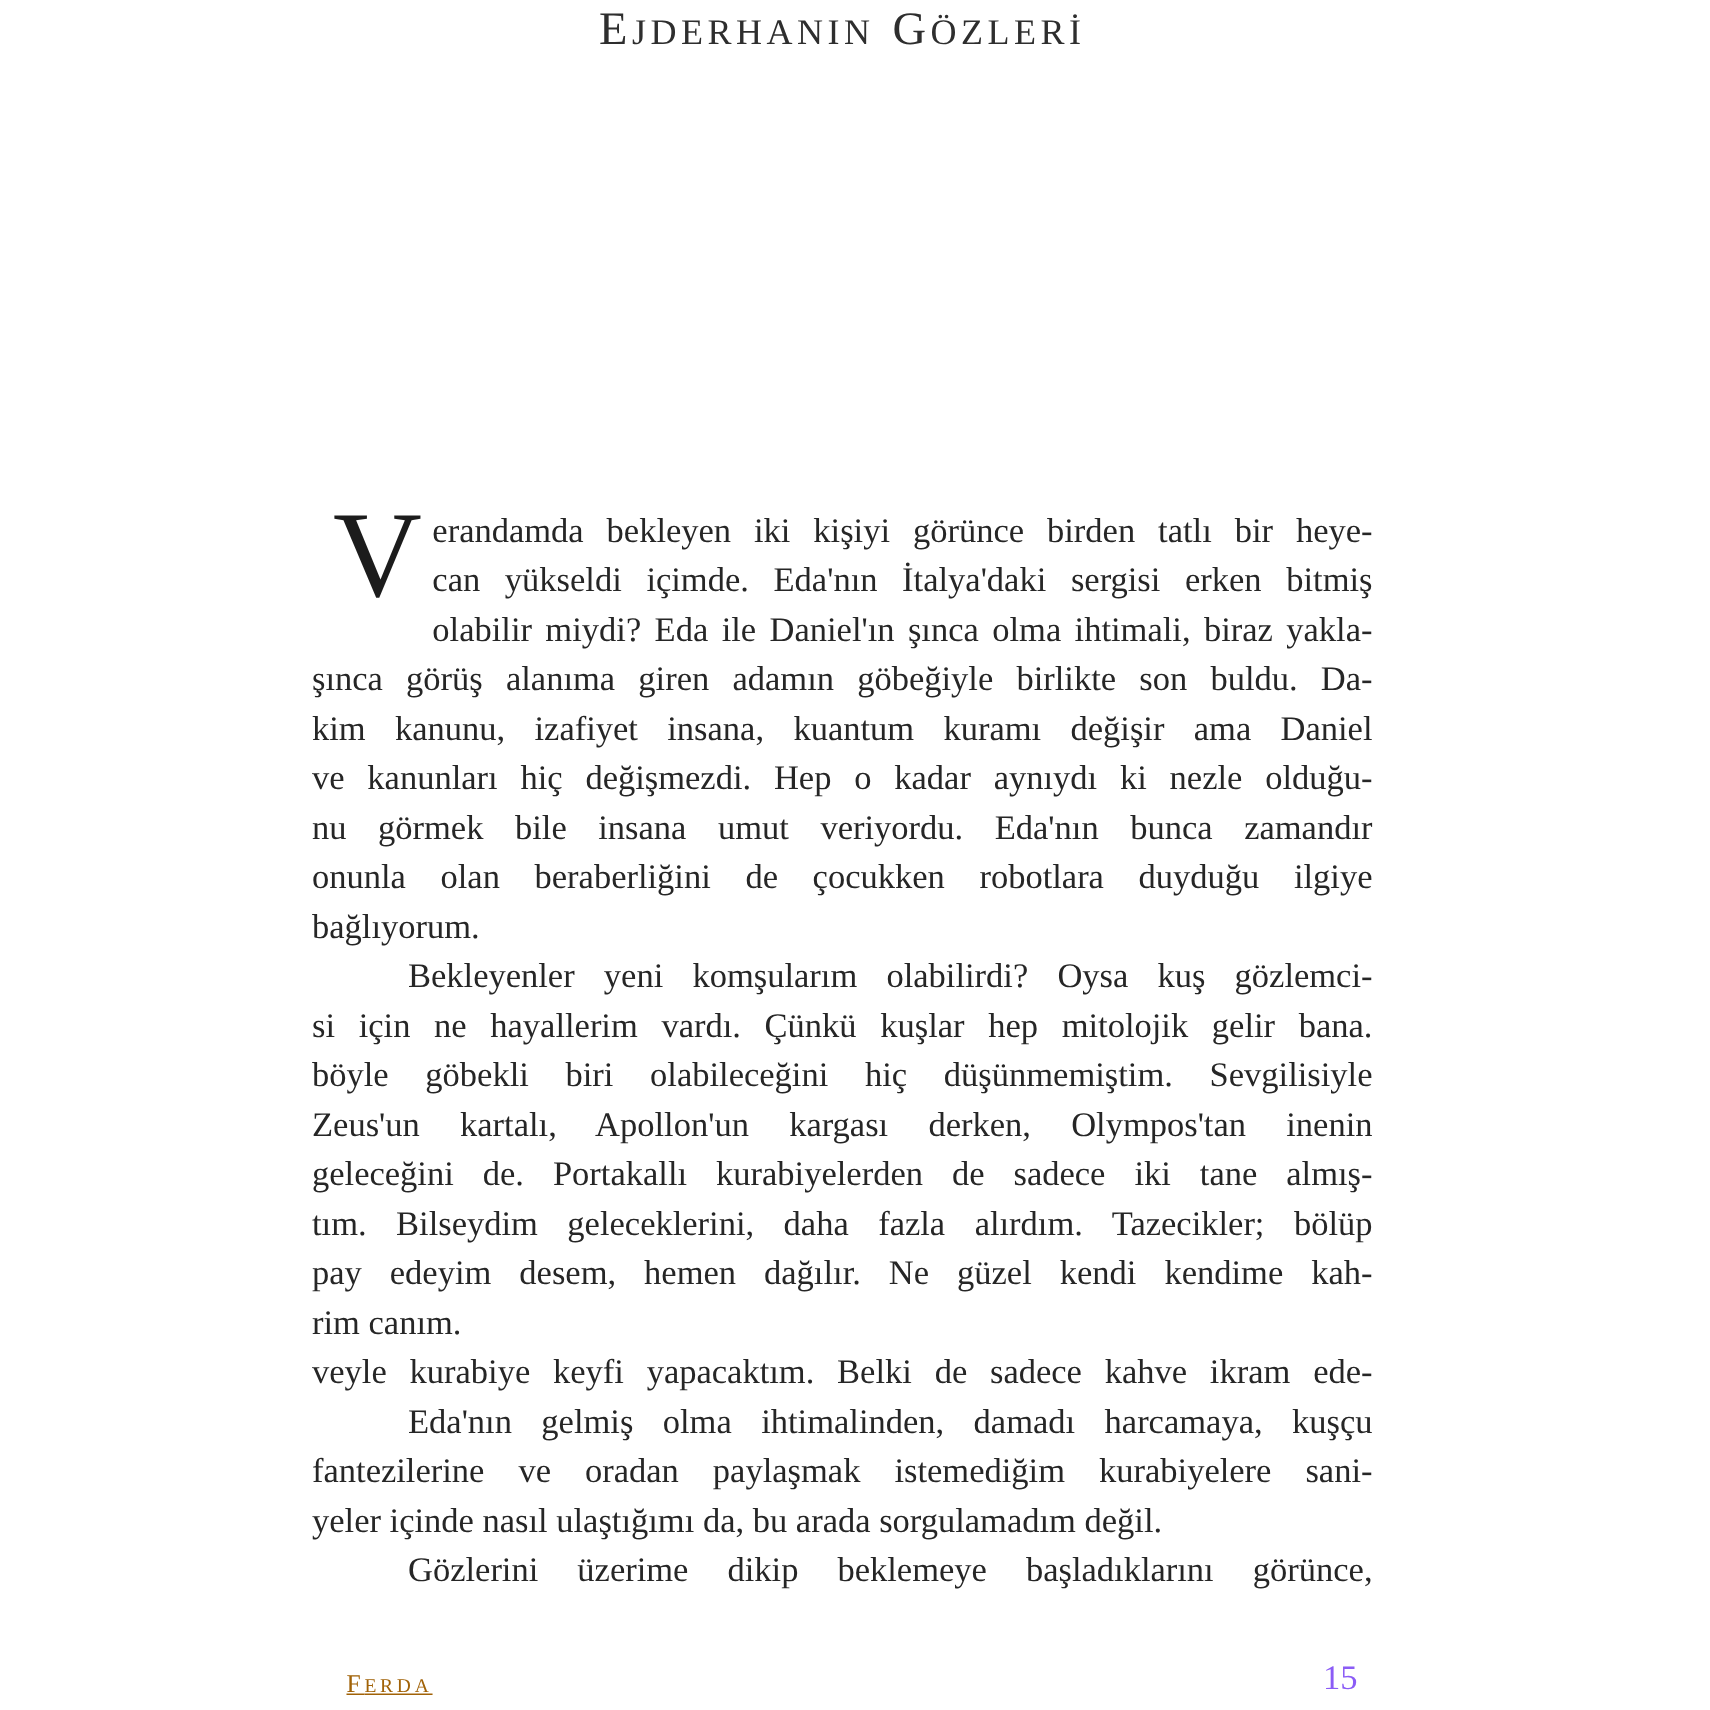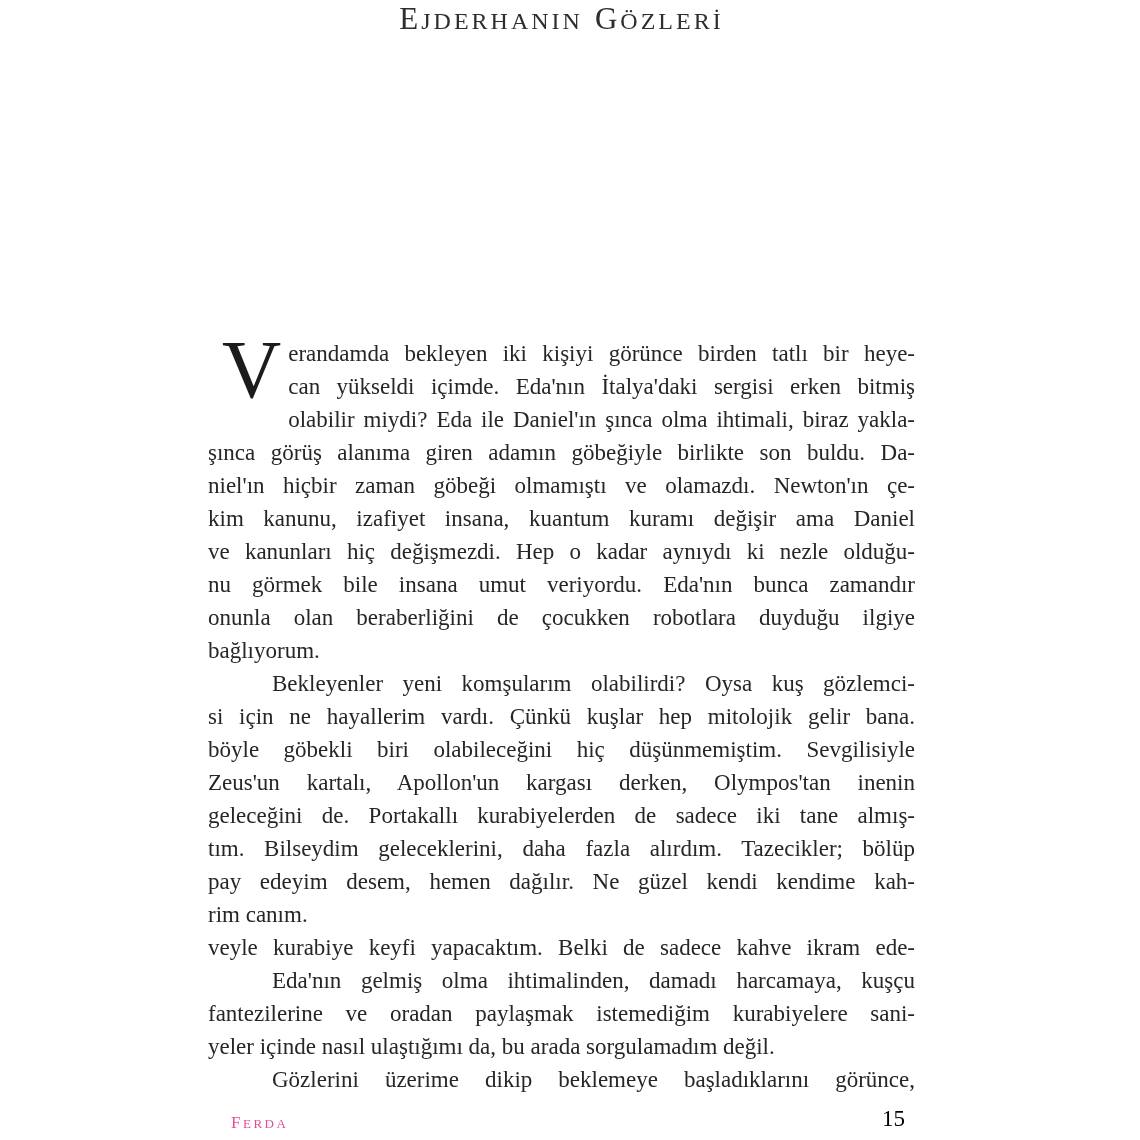--- a/index.html
+++ b/index.html
@@ -61,52 +61,52 @@
     height: 64px;
     padding: 4px 7px 0 14px;
     color: #1c1c1c;
   }
 
   
   .running-title {
     position: absolute;
     left: 231px;
     top: 1113px;
-    color: #ec4899;
+    color: #a16207;
     letter-spacing: 2.5px;
     white-space: nowrap;
+    text-decoration: underline;
   }
   .f-ini { font-size: 17px; }
   .f-sc  { font-size: 13px; }
   .page-number {
     position: absolute;
     right: 235px;
     top: 1106px;
     font-size: 23px;
-    color: #000000;
+    color: #8b5cf6;
   }
 </style>
 </head>
 <body>
 
 <div class="page">
 
   <header class="chapter-title">
     <span class="t-word"><span class="t-ini">E</span><span class="t-sc">JDERHANIN</span></span><span class="t-word"><span class="t-ini">G</span><span class="t-sc">ÖZLERİ</span></span>
   </header>
 
   <main class="text-block">
 
     <div class="para">
       <span class="dropcap">V</span>
       <div class="line">erandamda bekleyen iki kişiyi görünce birden tatlı bir heye-</div>
       <div class="line">can yükseldi içimde. Eda'nın İtalya'daki sergisi erken bitmiş</div>
       <div class="line">olabilir miydi? Eda ile Daniel'ın şınca olma ihtimali, biraz yakla-</div>
       <div class="line">şınca görüş alanıma giren adamın göbeğiyle birlikte son buldu. Da-</div>
-      <div class="line">niel'ın hiçbir zaman göbeği olmamıştı ve olamazdı. Newton'ın çe-</div>
       <div class="line">kim kanunu, izafiyet insana, kuantum kuramı değişir ama Daniel</div>
       <div class="line">ve kanunları hiç değişmezdi. Hep o kadar aynıydı ki nezle olduğu-</div>
       <div class="line">nu görmek bile insana umut veriyordu. Eda'nın bunca zamandır</div>
       <div class="line">onunla olan beraberliğini de çocukken robotlara duyduğu ilgiye</div>
       <div class="line last">bağlıyorum.</div>
     </div>
 
     <div class="para">
       <div class="line indent">Bekleyenler yeni komşularım olabilirdi? Oysa kuş gözlemci-</div>
       <div class="line">si için ne hayallerim vardı. Çünkü kuşlar hep mitolojik gelir bana.</div>

